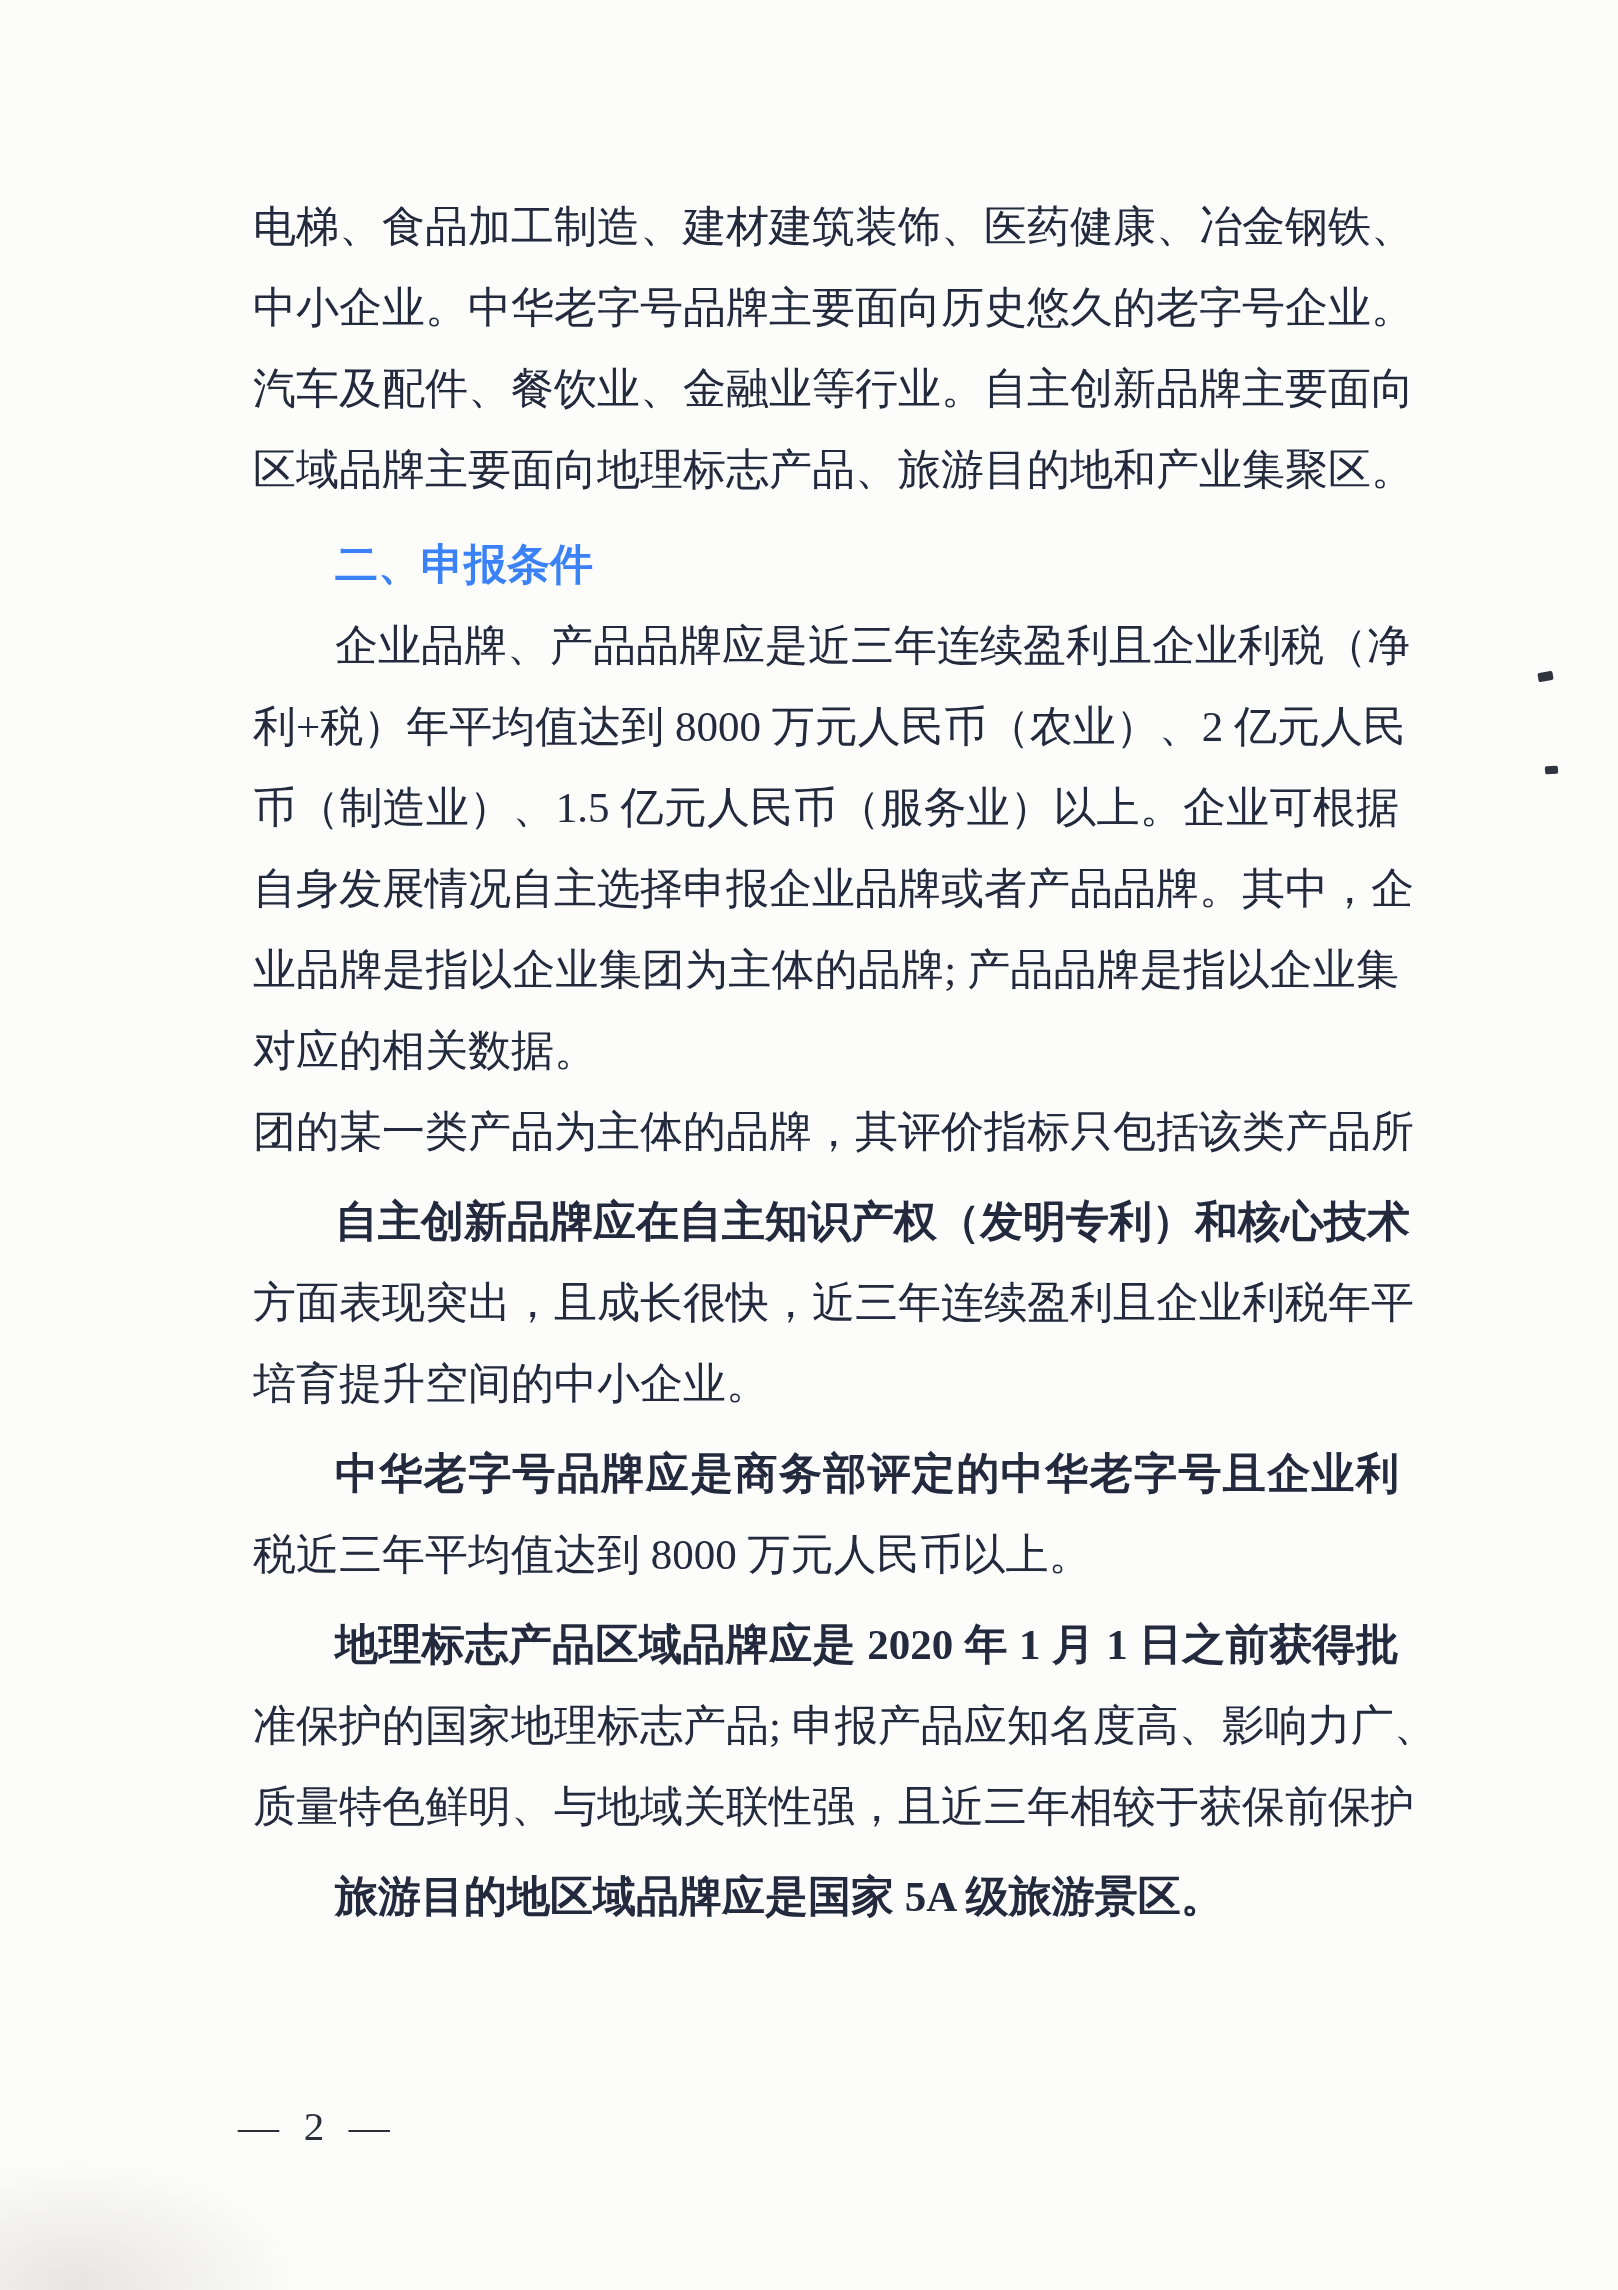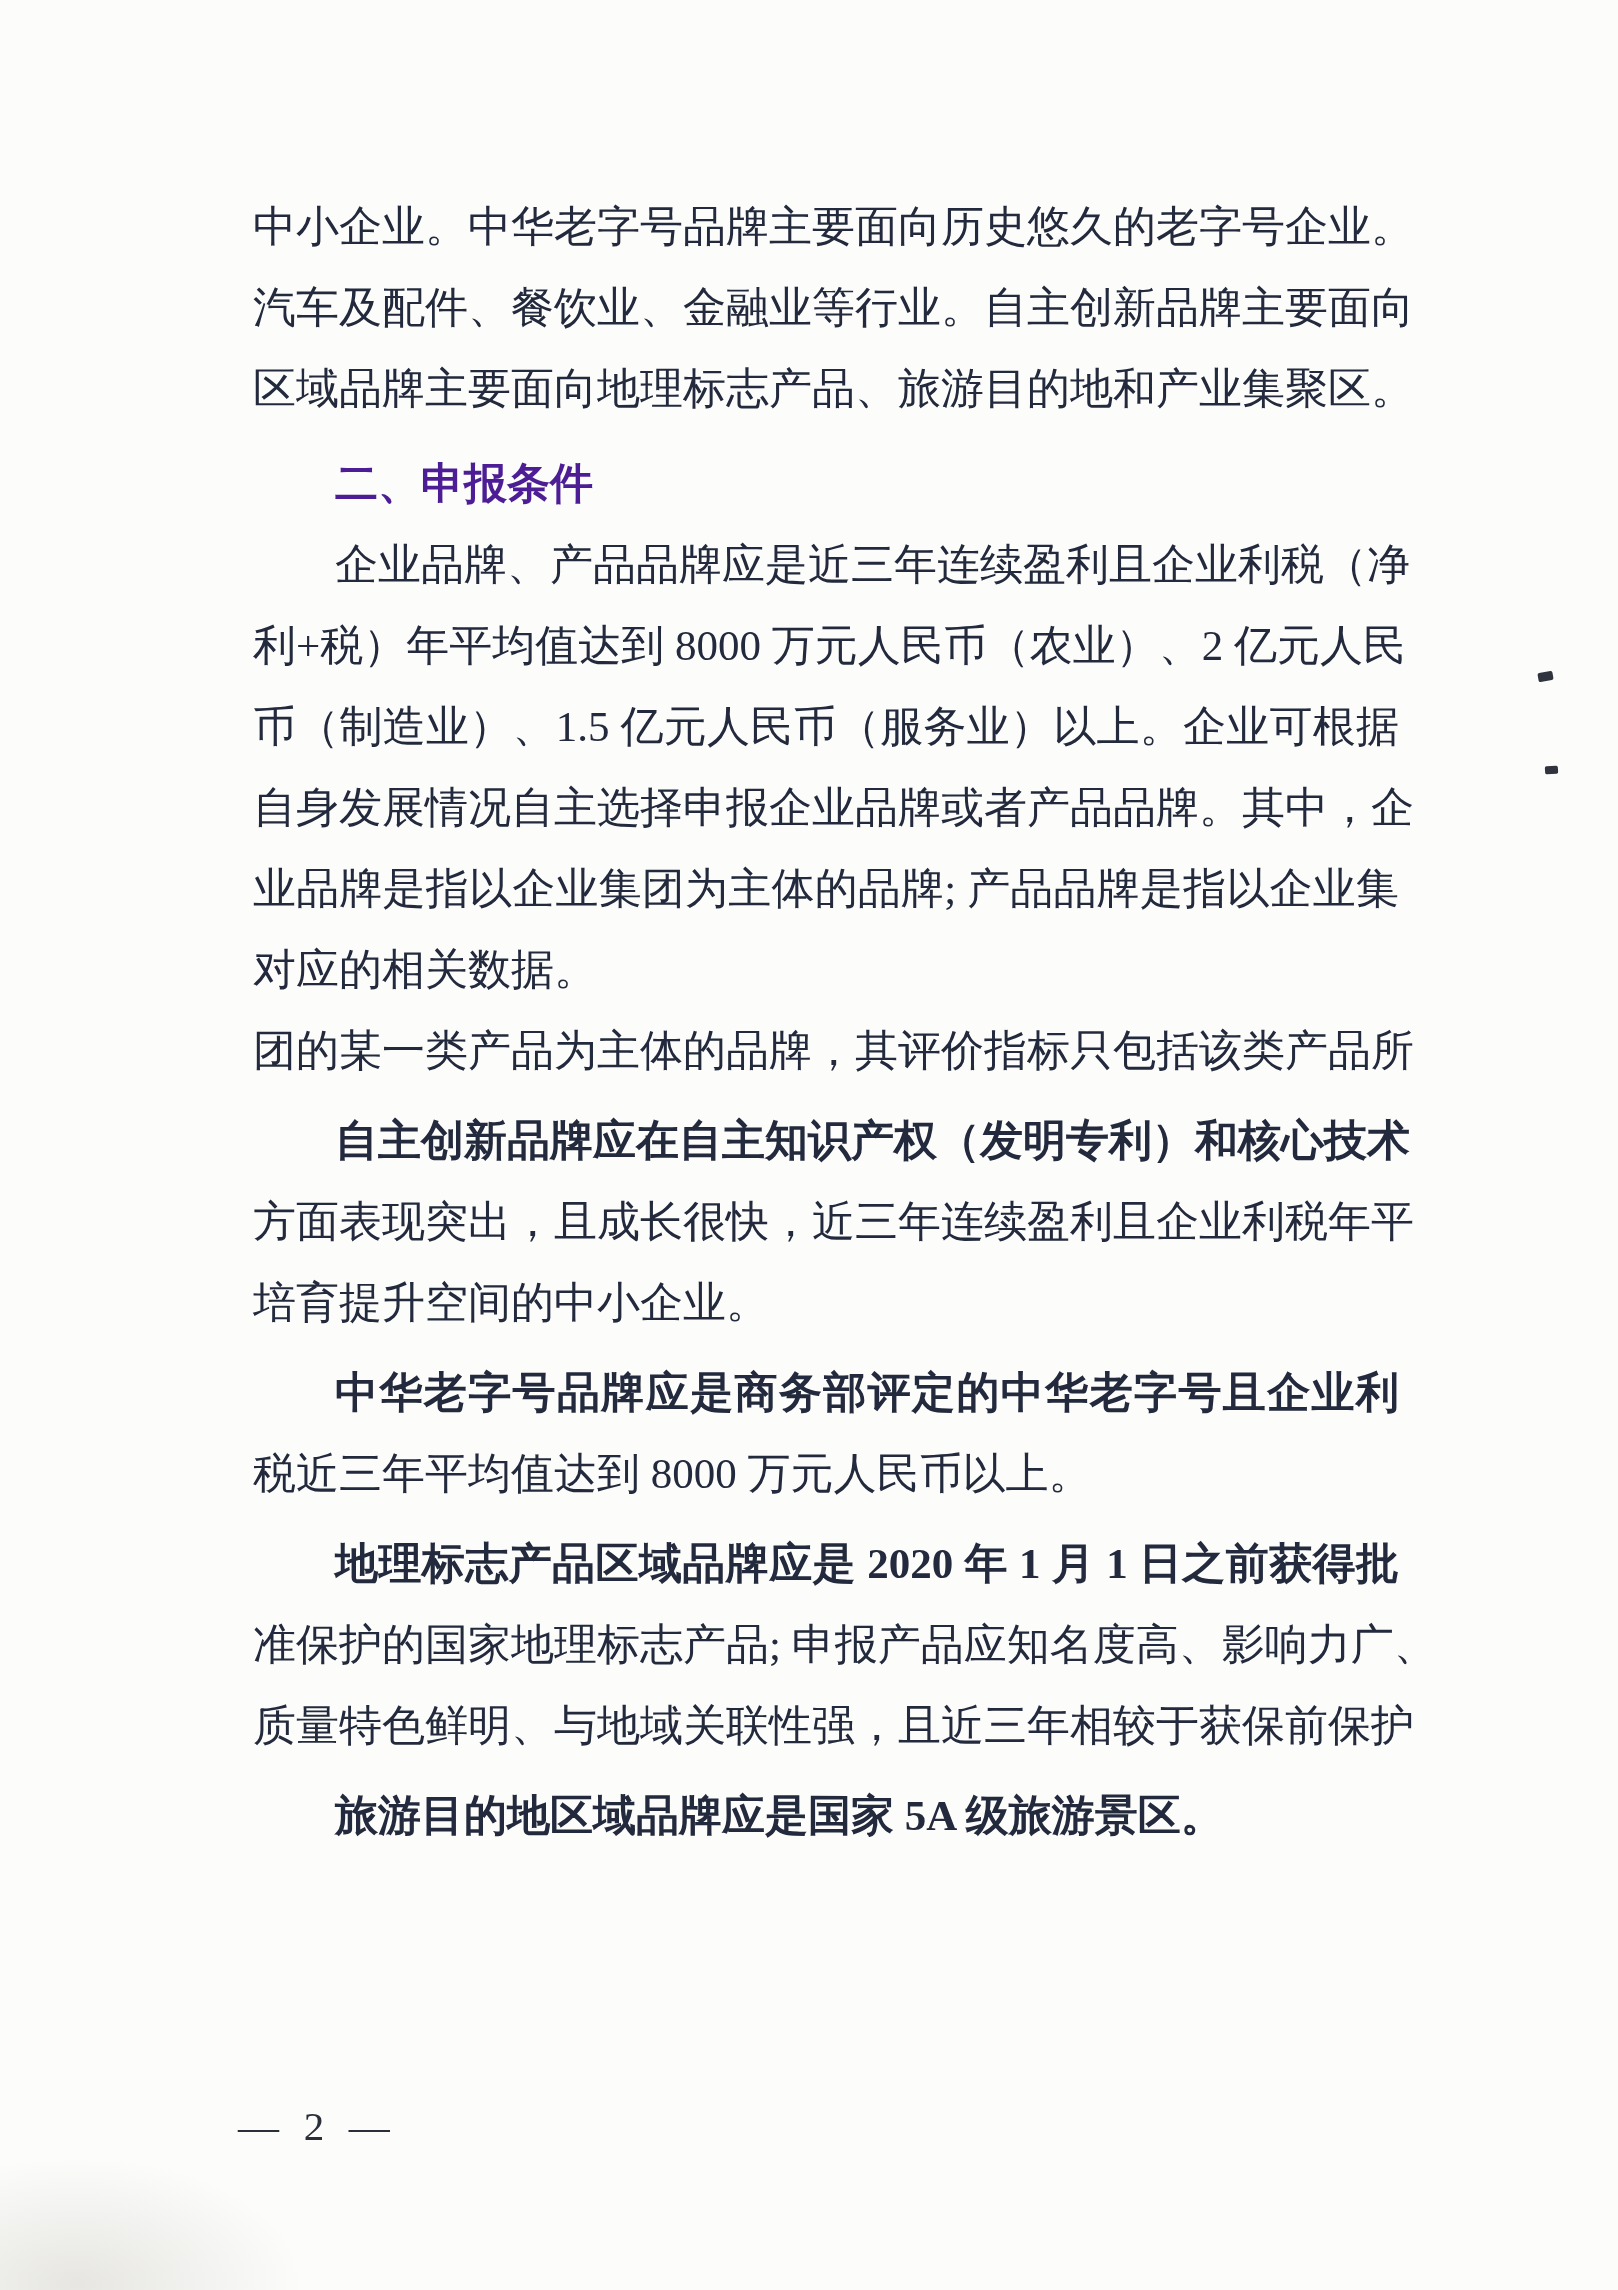--- a/index.html
+++ b/index.html
@@ -42,21 +42,21 @@
   
   .ln.psp { margin-top: 9px; font-weight: bold; }
   .heading {
     margin: 12.5px 0 0 0;
     height: 82px;
     line-height: 82px;
     padding-left: 82px;
     font-family: "Liberation Sans", "DejaVu Sans", sans-serif;
     font-weight: 700;
     font-size: 43px;
-    color: #4c1d95;
+    color: #3b82f6;
     text-align: left;
     text-align-last: left;
     white-space: nowrap;
   }
   .pagenum {
     position: absolute;
     left: 238px;
     top: 2099px;
     font-family: "Liberation Serif", "DejaVu Serif", serif;
     font-size: 41px;
@@ -80,20 +80,21 @@
     width: 304px;
     height: 134px;
     background: radial-gradient(ellipse at 25% 95%, rgba(190,188,182,0.35), rgba(190,188,182,0) 70%);
   }
 </style>
 </head>
 <body>
 
 <div class="page">
   <main class="text-block">
+    <p class="ln j">电梯、食品加工制造、建材建筑装饰、医药健康、冶金钢铁、</p>
     <p class="ln j">中小企业。中华老字号品牌主要面向历史悠久的老字号企业。</p>
     <p class="ln j">汽车及配件、餐饮业、金融业等行业。自主创新品牌主要面向</p>
     <p class="ln j">区域品牌主要面向地理标志产品、旅游目的地和产业集聚区。</p>
     <h2 class="heading">二、申报条件</h2>
     <p class="ln i">企业品牌、产品品牌应是近三年连续盈利且企业利税（净</p>
     <p class="ln">利+税）年平均值达到 8000 万元人民币（农业）、2 亿元人民</p>
     <p class="ln">币（制造业）、1.5 亿元人民币（服务业）以上。企业可根据</p>
     <p class="ln">自身发展情况自主选择申报企业品牌或者产品品牌。其中，企</p>
     <p class="ln">业品牌是指以企业集团为主体的品牌; 产品品牌是指以企业集</p>
     <p class="ln plain">对应的相关数据。</p>

